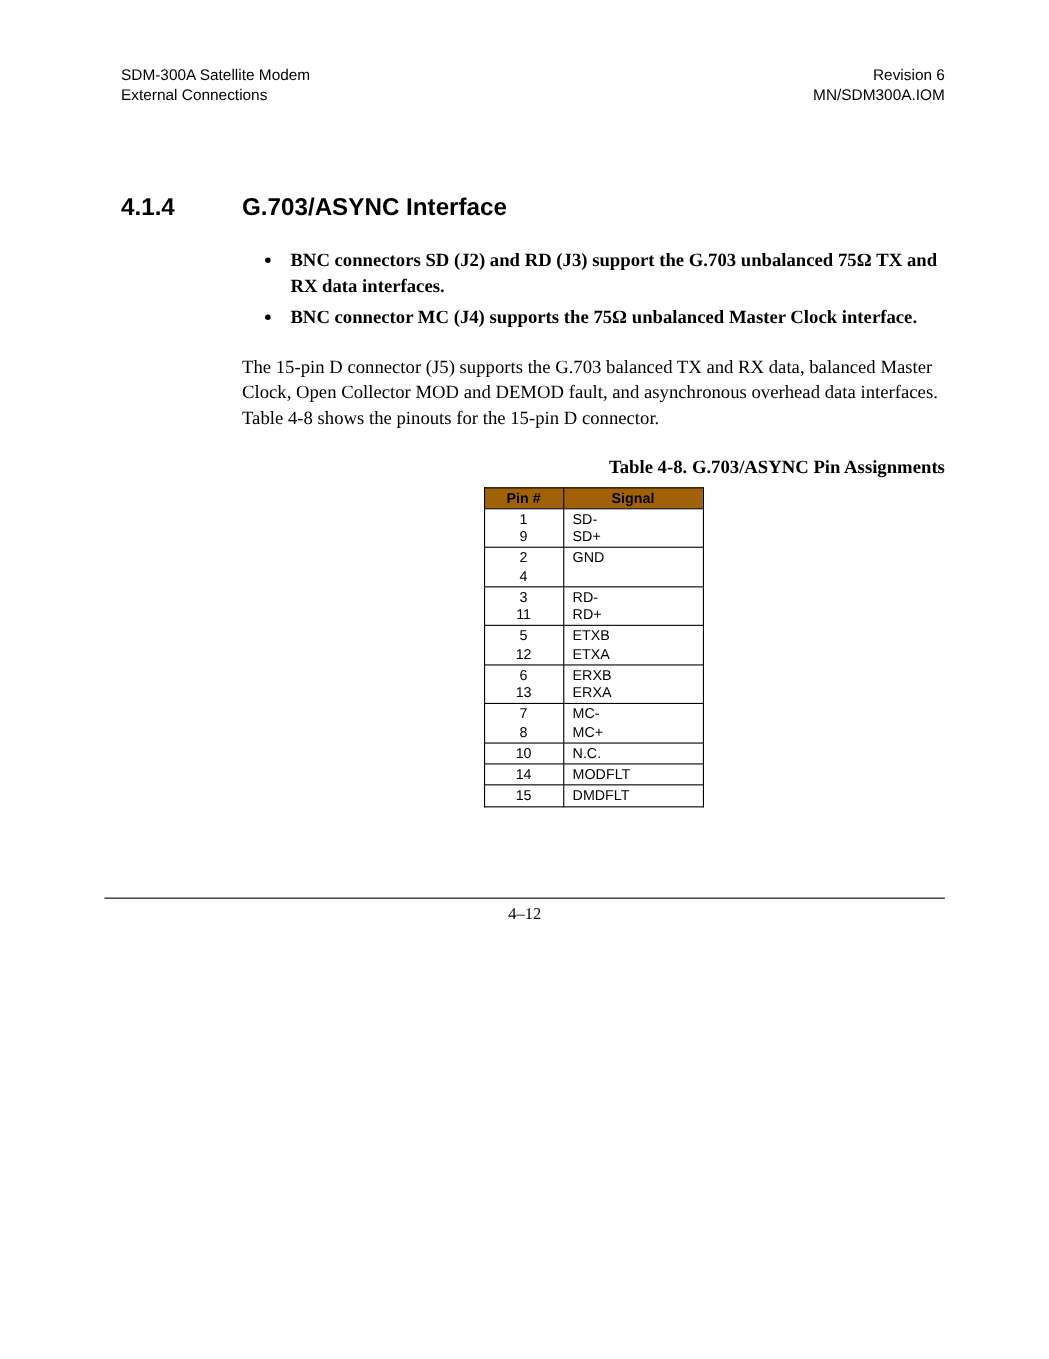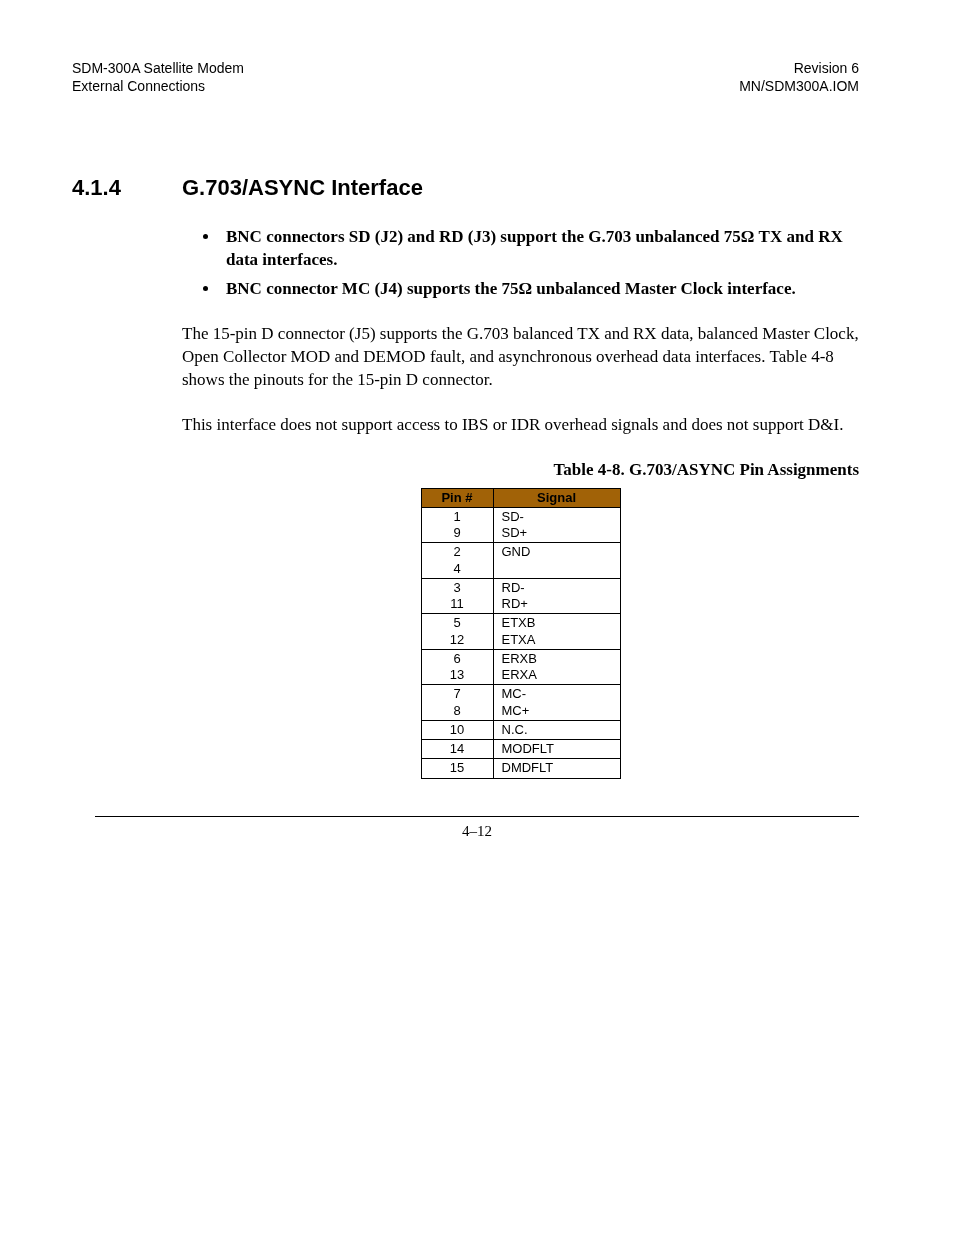--- a/index.html
+++ b/index.html
@@ -6,21 +6,21 @@
     margin: 0;
     padding: 0;
     background: #fff;
     font-family: "Times New Roman", Times, serif;
     color: #000;
   }
   .page {
     width: 954px;
     height: 899px;
     box-sizing: border-box;
-    padding: 60px 95px 50px 72px;
+    padding: 60px 95px 50px 110px;
     position: relative;
     margin: 0 auto;
   }
   .header {
     display: flex;
     justify-content: space-between;
     font-family: Arial, Helvetica, sans-serif;
     font-size: 14px;
     line-height: 1.25;
     margin-bottom: 80px;
@@ -124,21 +124,20 @@
 
   <div class="content-indent">
 
     <ul class="bullets">
       <li>BNC connectors SD (J2) and RD (J3) support the G.703 unbalanced 75Ω TX and RX data interfaces.</li>
       <li>BNC connector MC (J4) supports the 75Ω unbalanced Master Clock interface.</li>
     </ul>
 
     <div class="para">The 15-pin D connector (J5) supports the G.703 balanced TX and RX data, balanced Master Clock, Open Collector MOD and DEMOD fault, and asynchronous  overhead data interfaces. Table 4-8 shows the pinouts for the 15-pin D connector.</div>
 
-    <div class="para">This interface does not support access to IBS or IDR overhead signals and does not support D&amp;I.</div>
 
     <div class="table-caption">Table 4-8.  G.703/ASYNC Pin Assignments</div>
 
     <table class="pin-table">
       <thead>
         <tr>
           <th>Pin #</th>
           <th>Signal</th>
         </tr>
       </thead>

